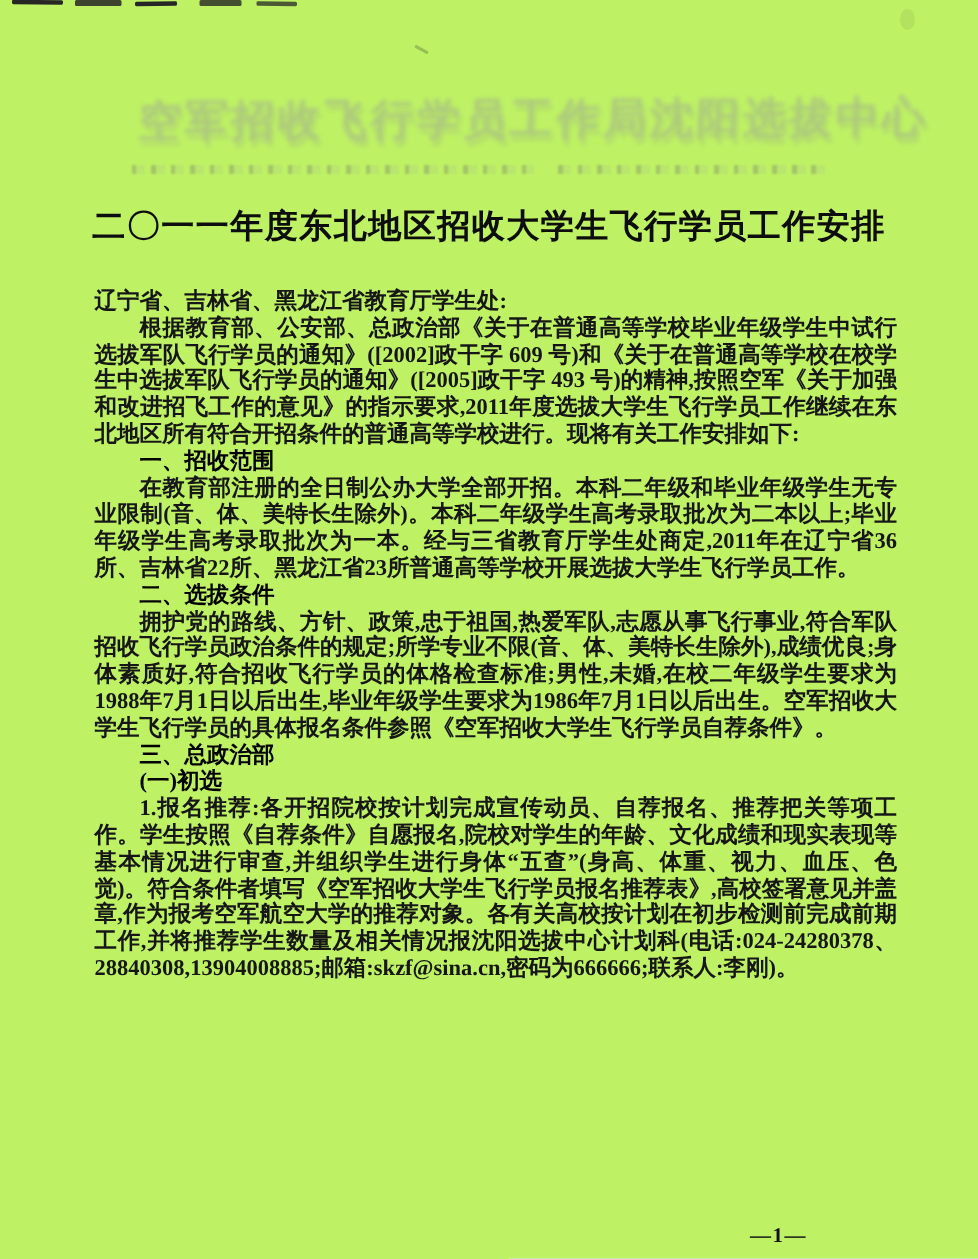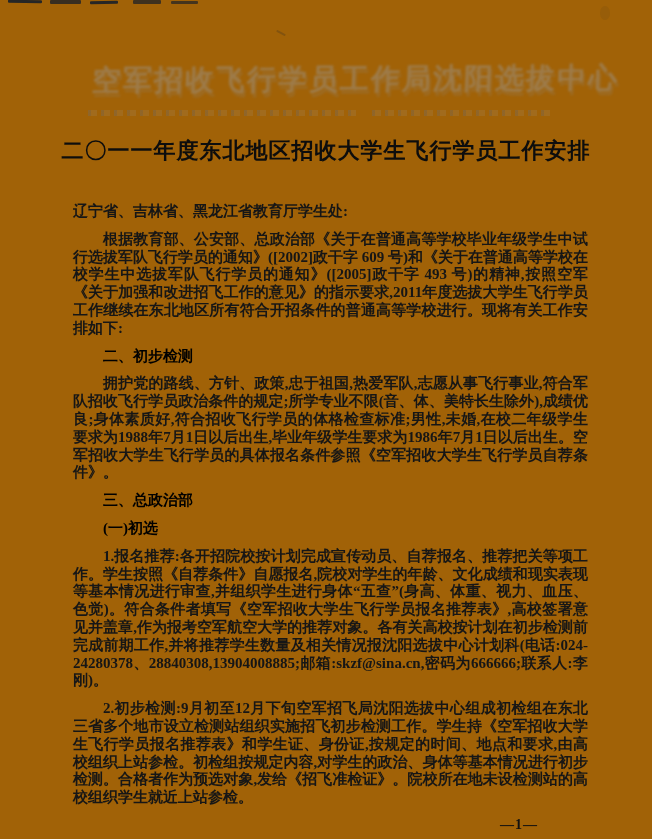--- a/index.html
+++ b/index.html
@@ -1,19 +1,19 @@
 <!DOCTYPE html>
 <html><head>
 <meta charset="utf-8">
 <style>
   html,body{margin:0;padding:0;background:#e8e8e8;}
   .page{
     position:relative;
     width:652px;height:839px;
-    background:#a16207;
+    background:#bef264;
     margin:0 auto;
     overflow:hidden;
     font-family:"Liberation Serif","DejaVu Serif",serif;
     color:#1a1a1a;
   }
   
   .smudge{position:absolute;background:#262626;border-radius:1px;}
   .smudge.s1{left:8px;top:0;width:34px;height:3px;transform:rotate(.6deg);}
   .smudge.s2{left:50px;top:0;width:31px;height:4px;opacity:.85;}
   .smudge.s3{left:90px;top:1px;width:28px;height:3px;transform:rotate(-.8deg);}
@@ -48,21 +48,21 @@
     letter-spacing:1px;
   }
 
   .doc-body{
     position:absolute;left:63px;top:193px;width:535px;
     font-size:15px;line-height:17.8px;
     text-align:justify;
     font-weight:600;
     color:#161616;
   }
-  .doc-body p{margin:10px;padding:0;text-indent:2em;}
+  .doc-body p{margin:0;padding:0;text-indent:2em;}
   .doc-body p.salutation{text-indent:0;}
   .doc-body p.heading,.doc-body p.subheading{font-weight:bold;color:#000;}
 
   .page-number{
     position:absolute;left:500px;top:817px;
     font-size:14px;font-weight:bold;letter-spacing:1px;color:#111;
   }
 </style>
 </head>
 <body>
@@ -79,23 +79,24 @@
 
   <div class="ghost-header">空军招收飞行学员工作局沈阳选拔中心</div>
   <div class="ghost-strip left"></div>
   <div class="ghost-strip right"></div>
 
   <h1 class="doc-title">二〇一一年度东北地区招收大学生飞行学员工作安排</h1>
 
   <div class="doc-body">
     <p class="salutation">辽宁省、吉林省、黑龙江省教育厅学生处:</p>
     <p class="indent">根据教育部、公安部、总政治部《关于在普通高等学校毕业年级学生中试行选拔军队飞行学员的通知》([2002]政干字 609 号)和《关于在普通高等学校在校学生中选拔军队飞行学员的通知》([2005]政干字 493 号)的精神,按照空军《关于加强和改进招飞工作的意见》的指示要求,2011年度选拔大学生飞行学员工作继续在东北地区所有符合开招条件的普通高等学校进行。现将有关工作安排如下:</p>
-    <p class="heading">二、初步检测</p>
+    <p class="heading">一、招收范围</p>
+    <p class="indent">在教育部注册的全日制公办大学全部开招。本科二年级和毕业年级学生无专业限制(音、体、美特长生除外)。本科二年级学生高考录取批次为二本以上;毕业年级学生高考录取批次为一本。经与三省教育厅学生处商定,2011年在辽宁省36所、吉林省22所、黑龙江省23所普通高等学校开展选拔大学生飞行学员工作。</p>
+    <p class="heading">二、选拔条件</p>
     <p class="indent">拥护党的路线、方针、政策,忠于祖国,热爱军队,志愿从事飞行事业,符合军队招收飞行学员政治条件的规定;所学专业不限(音、体、美特长生除外),成绩优良;身体素质好,符合招收飞行学员的体格检查标准;男性,未婚,在校二年级学生要求为1988年7月1日以后出生,毕业年级学生要求为1986年7月1日以后出生。空军招收大学生飞行学员的具体报名条件参照《空军招收大学生飞行学员自荐条件》。</p>
     <p class="heading">三、总政治部</p>
     <p class="subheading">(一)初选</p>
     <p class="indent">1.报名推荐:各开招院校按计划完成宣传动员、自荐报名、推荐把关等项工作。学生按照《自荐条件》自愿报名,院校对学生的年龄、文化成绩和现实表现等基本情况进行审查,并组织学生进行身体“五查”(身高、体重、视力、血压、色觉)。符合条件者填写《空军招收大学生飞行学员报名推荐表》,高校签署意见并盖章,作为报考空军航空大学的推荐对象。各有关高校按计划在初步检测前完成前期工作,并将推荐学生数量及相关情况报沈阳选拔中心计划科(电话:024-24280378、28840308,13904008885;邮箱:skzf@sina.cn,密码为666666;联系人:李刚)。</p>
-    <p class="indent">2.初步检测:9月初至12月下旬空军招飞局沈阳选拔中心组成初检组在东北三省多个地市设立检测站组织实施招飞初步检测工作。学生持《空军招收大学生飞行学员报名推荐表》和学生证、身份证,按规定的时间、地点和要求,由高校组织上站参检。初检组按规定内容,对学生的政治、身体等基本情况进行初步检测。合格者作为预选对象,发给《招飞准检证》。院校所在地未设检测站的高校组织学生就近上站参检。</p>
   </div>
 
   <div class="page-number">—1—</div>
 
 </div>
 
 </body></html>

